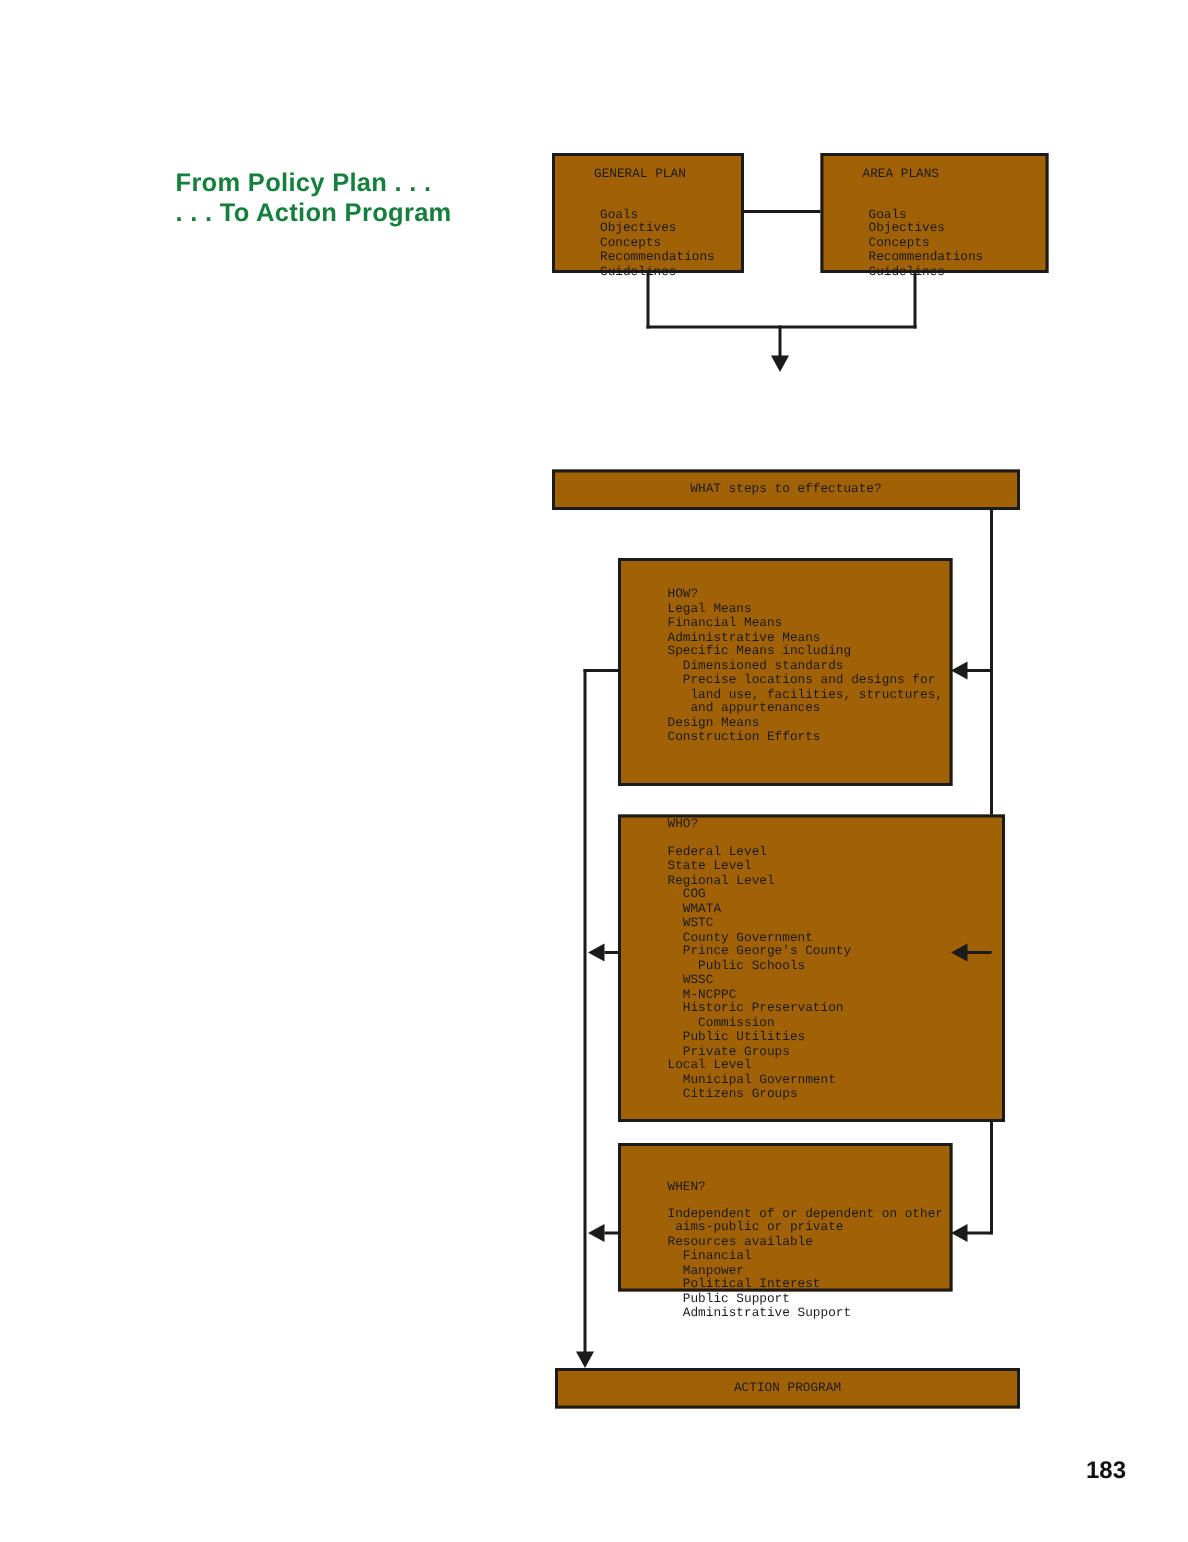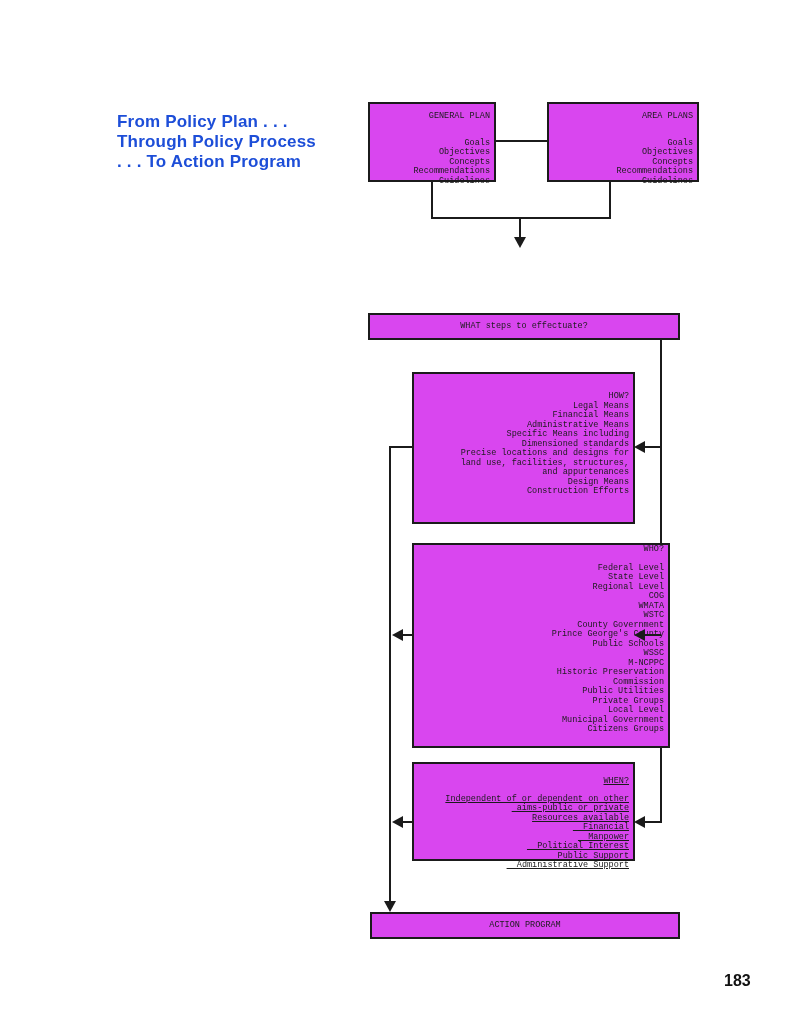--- a/index.html
+++ b/index.html
@@ -4,26 +4,26 @@
 <style>
   html,body{margin:0;padding:0;background:#ffffff;}
   #page{
     position:relative;width:792px;height:1028px;background:#ffffff;
     font-family:"Liberation Mono","DejaVu Sans Mono",monospace;
     color:#1b1b1b;overflow:hidden;
   }
   .heading{
     position:absolute;left:117px;top:112px;
     font-family:"Liberation Sans","DejaVu Sans",sans-serif;
-    font-weight:bold;font-size:17px;line-height:20px;color:#1d4ed8;
+    font-weight:bold;font-size:17px;line-height:20px;color:#15803d;
     letter-spacing:.2px;
   }
   .box{
-    position:absolute;border:2px solid #1b1b1b;background:#d946ef;
-    font-size:8.5px;line-height:9.5px;box-sizing:border-box;text-align:right;
+    position:absolute;border:2px solid #1b1b1b;background:#a16207;
+    font-size:8.5px;line-height:9.5px;box-sizing:border-box;
   }
   .box-title{white-space:pre;font-weight:normal;}
   .box-list{white-space:pre;}
   .li{white-space:pre;}
   .top-box{padding:8px 4px 0 26px;}
   .top-box .box-title{margin-bottom:6px;}
   .top-box .box-list{padding-left:4px;margin-top:17px;}
   .big-box{padding:18px 4px 0 31px;}
   .big-box .box-title{margin-bottom:0;}
   .wide-box{display:flex;align-items:center;}
@@ -47,21 +47,20 @@
     font-weight:bold;font-size:16px;color:#111;
   }
 </style>
 </head>
 <body>
 
 <div id="page">
 
   <div class="heading">
     <div>From Policy Plan . . .</div>
-    <div>Through Policy Process</div>
     <div>. . . To Action Program</div>
   </div>
 
   <div class="box top-box" style="left:368px;top:102px;width:128px;height:80px;">
     <div class="box-title">GENERAL PLAN</div>
     <div class="box-list"><div class="li">Goals</div><div class="li">Objectives</div><div class="li">Concepts</div><div class="li">Recommendations</div><div class="li">Guidelines</div></div>
   </div>
 
   <div class="box top-box" style="left:547px;top:102px;width:152px;height:80px;">
     <div class="box-title">AREA PLANS</div>
@@ -86,21 +85,21 @@
   <div class="box big-box" style="left:412px;top:372px;width:223px;height:152px;">
     <div class="box-title">HOW?</div>
     <div class="box-list"><div class="li">Legal Means</div><div class="li">Financial Means</div><div class="li">Administrative Means</div><div class="li">Specific Means including</div><div class="li">  Dimensioned standards</div><div class="li">  Precise locations and designs for</div><div class="li">   land use, facilities, structures,</div><div class="li">   and appurtenances</div><div class="li">Design Means</div><div class="li">Construction Efforts</div></div>
   </div>
 
   <div class="box big-box" style="left:412px;top:543px;width:258px;height:205px;padding-top:0;">
     <div class="box-title" style="margin-bottom:9px;">WHO?</div>
     <div class="box-list"><div class="li">Federal Level</div><div class="li">State Level</div><div class="li">Regional Level</div><div class="li">  COG</div><div class="li">  WMATA</div><div class="li">  WSTC</div><div class="li">  County Government</div><div class="li">  Prince George's County</div><div class="li">    Public Schools</div><div class="li">  WSSC</div><div class="li">  M-NCPPC</div><div class="li">  Historic Preservation</div><div class="li">    Commission</div><div class="li">  Public Utilities</div><div class="li">  Private Groups</div><div class="li">Local Level</div><div class="li">  Municipal Government</div><div class="li">  Citizens Groups</div></div>
   </div>
 
-  <div class="box big-box" style="left:412px;top:762px;width:223px;height:99px;padding-top:13px;text-decoration:underline;">
+  <div class="box big-box" style="left:412px;top:762px;width:223px;height:99px;padding-top:23px;">
     <div class="box-title" style="margin-bottom:8px;">WHEN?</div>
     <div class="box-list"><div class="li">Independent of or dependent on other</div><div class="li"> aims-public or private</div><div class="li">Resources available</div><div class="li">  Financial</div><div class="li">  Manpower</div><div class="li">  Political Interest</div><div class="li">  Public Support</div><div class="li">  Administrative Support</div></div>
   </div>
 
   <div class="hline" style="left:644px;top:446px;width:17px;"></div>
   <div class="arrow-left" style="left:634px;top:441px;"></div>
 
   <div class="hline" style="left:644px;top:634px;width:17px;"></div>
   <div class="arrow-left" style="left:634px;top:629px;"></div>
 

